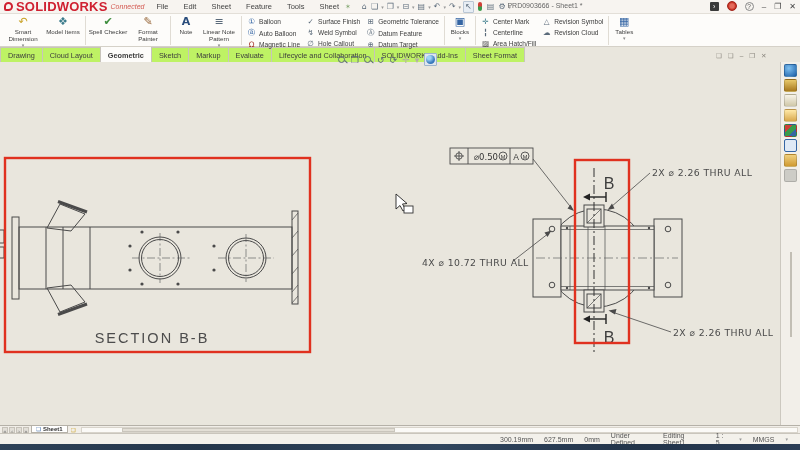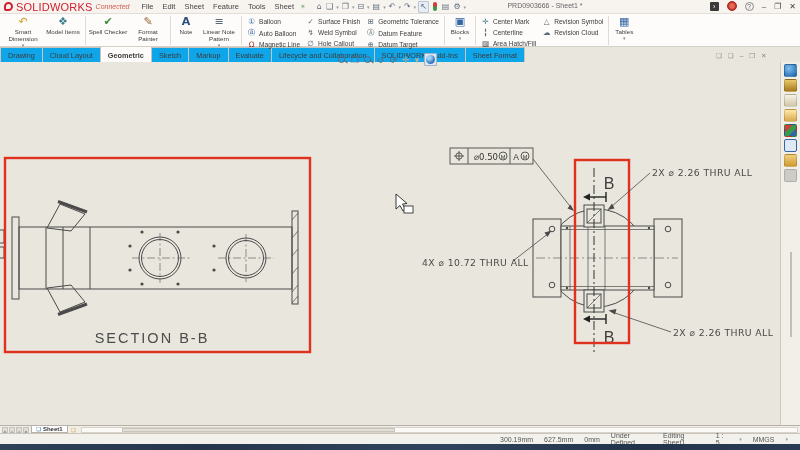--- a/index.html
+++ b/index.html
@@ -5,23 +5,23 @@
   * { margin:0; padding:0; box-sizing:border-box; }
   html,body { width:800px; height:450px; overflow:hidden; }
   body { font-family:"Liberation Sans", sans-serif; color:#333; background:#fff; }
   .app { position:relative; width:800px; height:450px; background:#e9e6dd; overflow:hidden; }
 
   
   .titlebar { position:absolute; top:0; left:0; width:800px; height:14px;
     background:#f7f4f0; border-bottom:1px solid #e3dfd8; display:flex; align-items:center; z-index:30; }
   .ds-logo { width:9px; height:9px; margin:0 3px 0 4px; border-radius:50% 50% 50% 2px;
     border:2px solid #cf2030; position:relative; }
-  .brand { color:#cf2030; font-size:11px; font-weight:normal; letter-spacing:.2px;text-align:right; }
+  .brand { color:#cf2030; font-size:13px; font-weight:bold; letter-spacing:.2px;text-align:right; }
   .brand-suffix { color:#d45a52; font-size:7px; font-style:italic; margin-left:3px; }
-  .menus { display:flex; gap:9px; margin-left:12px; font-size:7.5px; color:#444; }
+  .menus { display:flex; gap:15px; margin-left:12px; font-size:7.5px; color:#444; }
   .menu-item { cursor:default; }
   .tstar { font-size:7px; color:#8a7; margin-left:6px; }
   .qa { display:flex; align-items:center; gap:2px; margin-left:10px; }
   .qa-icon { font-size:8px; color:#5a6a7a; line-height:10px; padding:0 1px;
     font-family:"DejaVu Sans", sans-serif; }
   .qa-caret { font-size:5px; color:#999; }
   .qa-sel { border:1px solid #b9c6d4; background:#e7edf4; border-radius:1px; padding:0 1px; }
   .stoplight { width:4px; height:9px; border-radius:2px;
     background:linear-gradient(#d04038 45%, #3a9a4a 55%); margin:0 2px; }
   .doc-title { position:absolute; left:455px; top:2px; width:180px; text-align:center;
@@ -48,21 +48,21 @@
   .rico { width:9px; text-align:center; font-size:7.5px; font-family:"DejaVu Sans", sans-serif; }
   .vsep { width:1px; height:29px; background:#e0dcd4; margin:1px 2px 0 2px; }
   .c-gold{color:#c9a227} .c-teal{color:#3c7c8c} .c-green{color:#3f8f3f} .c-brown{color:#9a6b3f}
   .c-blue{color:#2a4d7c; font-weight:bold} .c-gray{color:#5a6a7a} .c-red{color:#a33328}
   .c-nav{color:#3465a4} .c-dark{color:#444}
   .ribbon-chevron { position:absolute; right:22px; top:25px; font-size:7px; color:#777; }
 
   
   .tabbar { position:absolute; top:47px; left:0; width:800px; height:15px; background:#e9e6dd;
     display:flex; align-items:stretch; z-index:24; }
-  .tab { font-size:7.3px; color:#3c3c3c; padding:3px 7px 0 7px; background:#0ea5e9;
+  .tab { font-size:7.3px; color:#3c3c3c; padding:3px 7px 0 7px; background:#bef264;
     border:1px solid #c8c4bb; border-bottom:none; margin-right:-1px; white-space:nowrap; }
   .tab.active { background:#fdfcfa; margin-top:-1px; padding-top:4px; font-weight:bold; }
 
   
   .hud { position:absolute; left:338px; top:53px; display:flex; align-items:center; gap:5px; z-index:26; }
   .hud-ic { font-size:9px; color:#5a6878; font-family:"DejaVu Sans", sans-serif; line-height:10px; }
   .hud-dim { color:#b3afa6; }
   .mag { position:relative; width:8px; height:8px; }
   .mag::before { content:""; position:absolute; left:0; top:0; width:5px; height:5px;
     border:1.2px solid #5a6878; border-radius:50%; }

